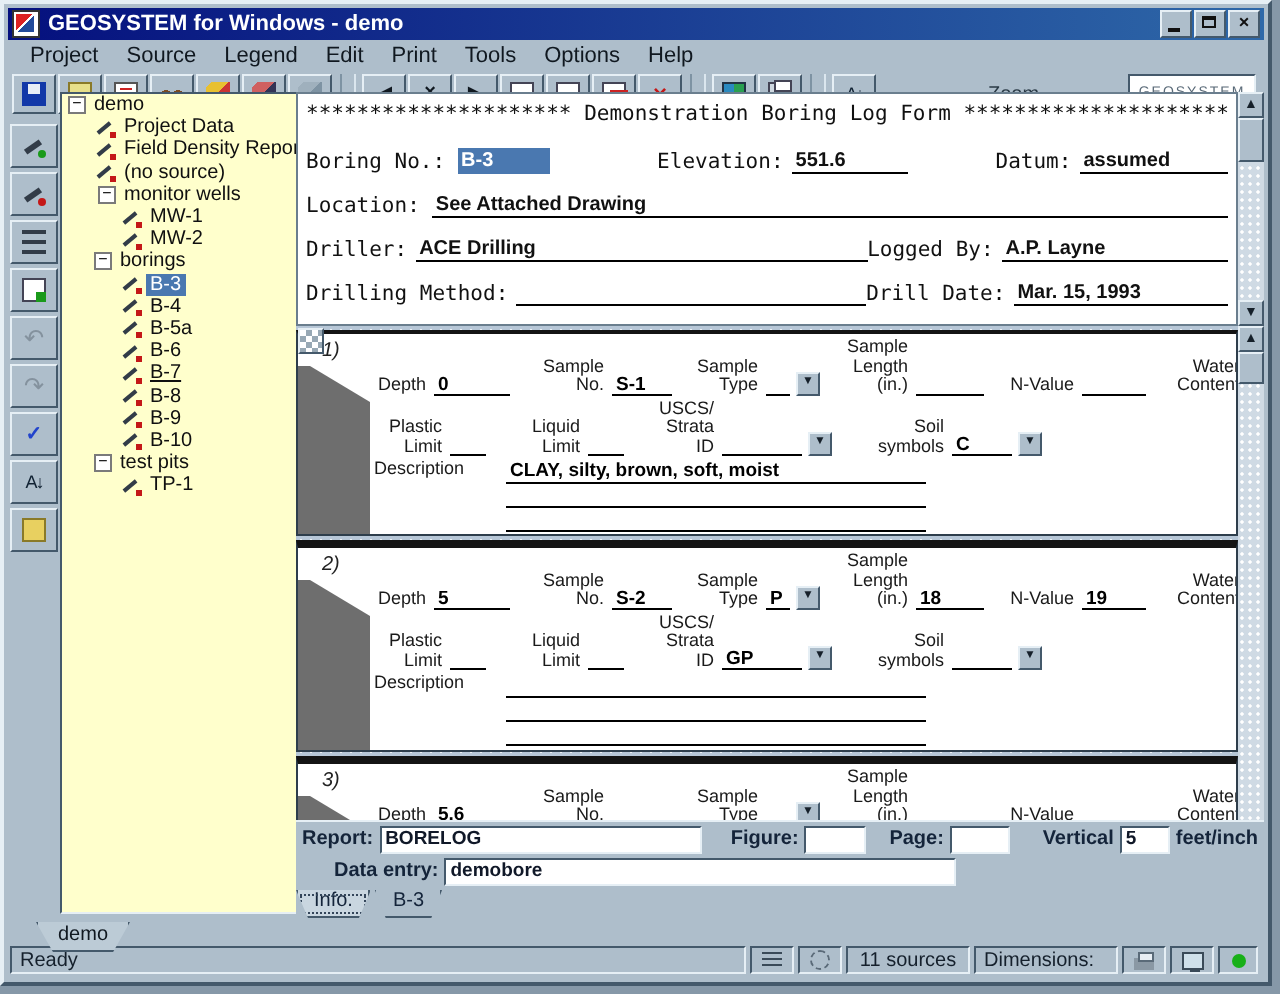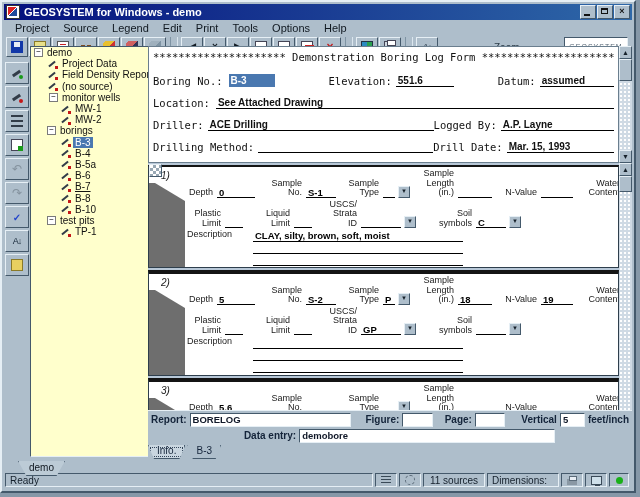--- a/index.html
+++ b/index.html
@@ -129,21 +129,21 @@
   .dd{width:12px;height:12px;flex:none;background:#aebecb;border:1px solid;border-color:#e6eff5 #44596b #44596b #e6eff5;
     box-sizing:border-box;font-size:6px;line-height:9px;text-align:center;color:#16202a;margin-right:2px;}
   .dd::after{content:"▼";}
   .desc-lines{width:210px;}
   .desc-line{height:11px;border-bottom:1px solid #000;font-size:9.5px;font-weight:bold;line-height:11px;padding-left:2px;}
   .links{padding:2px 0 2px 6px;}
 
   
   #footer{position:absolute;left:0;right:0;bottom:0;height:46px;background:#aebecb;border-top:1px solid #e6eff5;z-index:8;
     font-size:10px;color:#14243a;}
-  .frow{display:flex;align-items:center;height:15px;margin-top:1px;white-space:nowrap;justify-content:center;}
+  .frow{display:flex;align-items:center;height:15px;margin-top:1px;white-space:nowrap;}
   .flabel{font-weight:bold;margin:0 3px;}
   .finput{background:#fff;border:1px solid;border-color:#44596b #e6eff5 #e6eff5 #44596b;height:12px;line-height:12px;
     font-size:9.5px;font-weight:bold;color:#101828;padding:0 2px;box-sizing:content-box;}
   #ftabs{display:flex;margin-top:2px;}
   .btab{height:13px;padding:0 8px;background:#aebecb;border:1px solid #44596b;border-top:none;
     clip-path:polygon(0 0,100% 0,84% 100%,16% 100%);font-size:10px;line-height:12px;margin-right:2px;}
   .btab.active{background:#c9d6e0;outline:1px dotted #33455a;outline-offset:-3px;}
 
   
   #statusbar{position:absolute;left:2px;bottom:2px;right:2px;height:18px;background:#aebecb;display:flex;align-items:center;padding:0 1px;}
@@ -327,20 +327,24 @@
         <span class="tree-icon"></span>
         <span class="tree-label">B-6</span>
       </div>
       <div class="tree-row" style="padding-left: 29px; text-decoration: underline;">
         <span class="tree-icon"></span>
         <span class="tree-label">B-7</span>
       </div>
       <div class="tree-row" style="padding-left: 29px;">
         <span class="tree-icon"></span>
         <span class="tree-label">B-8</span>
+      </div>
+      <div class="tree-row" style="padding-left: 29px;">
+        <span class="tree-icon"></span>
+        <span class="tree-label">B-9</span>
       </div>
       <div class="tree-row" style="padding-left: 29px;">
         <span class="tree-icon"></span>
         <span class="tree-label">B-10</span>
       </div>
       <div class="tree-row" style="padding-left: 16px;">
         <span class="expander"></span>
         <span class="tree-label">test pits</span>
       </div>
       <div class="tree-row" style="padding-left: 29px;">

